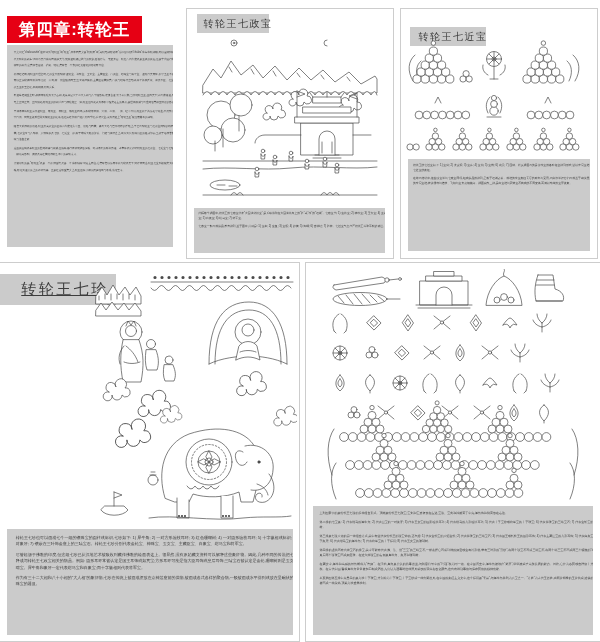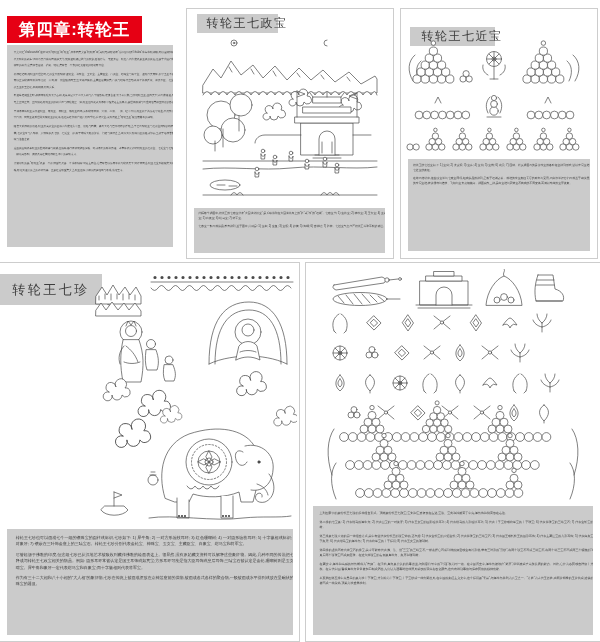--- a/index.html
+++ b/index.html
@@ -9,22 +9,22 @@
   .bordered{border:1px solid #cdcdcd;}
   .graybox{position:absolute;background:#cbcbcb;overflow:hidden;}
   .shrink{transform-origin:0 0;transform:scale(var(--s));font-size:10px;color:#3c3c3c;
           text-align:justify;line-height:2.3;}
   .shrink p{margin:0 0 10px 0;}
   .banner{position:absolute;left:7px;top:16px;width:135px;height:27px;background:#e60014;
           display:flex;align-items:center;justify-content:center;}
   .banner span{color:#ffffff;font-weight:bold;font-size:16.5px;letter-spacing:1px;white-space:nowrap;}
   .tab{position:absolute;background:#cbcbcb;display:flex;align-items:center;justify-content:center;
        color:#3d3d3d;white-space:nowrap;}
-  .tab-small{font-size:12px;letter-spacing:1.5px;padding-left:19px;}
-  .tab-large{font-size:13px;letter-spacing:2.5px;}
+  .tab-small{font-size:10px;letter-spacing:1.5px;padding-left:10px;}
+  .tab-large{font-size:15px;letter-spacing:2.5px;padding-left:14px;text-decoration:underline;}
   svg{position:absolute;}
   .art{stroke:#4a4a4a;stroke-width:.7;fill:none;stroke-linecap:round;stroke-linejoin:round;}
   .piles circle{fill:#ffffff;stroke:#4a4a4a;stroke-width:.7;}
 </style>
 </head>
 <body>
 
 <div id="canvas">
 
   <section class="page" style="left:0;top:0;width:179px;height:256px;">

